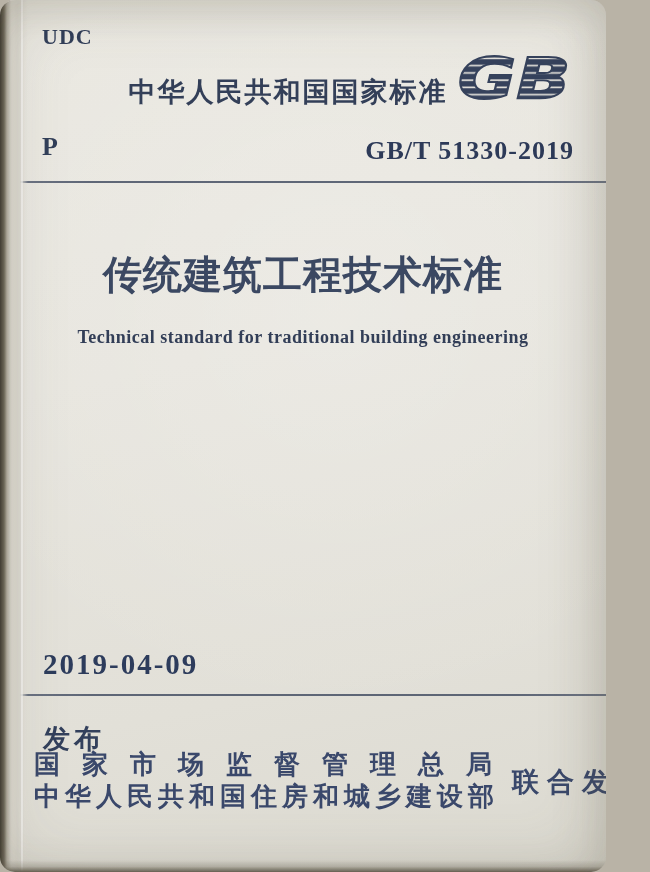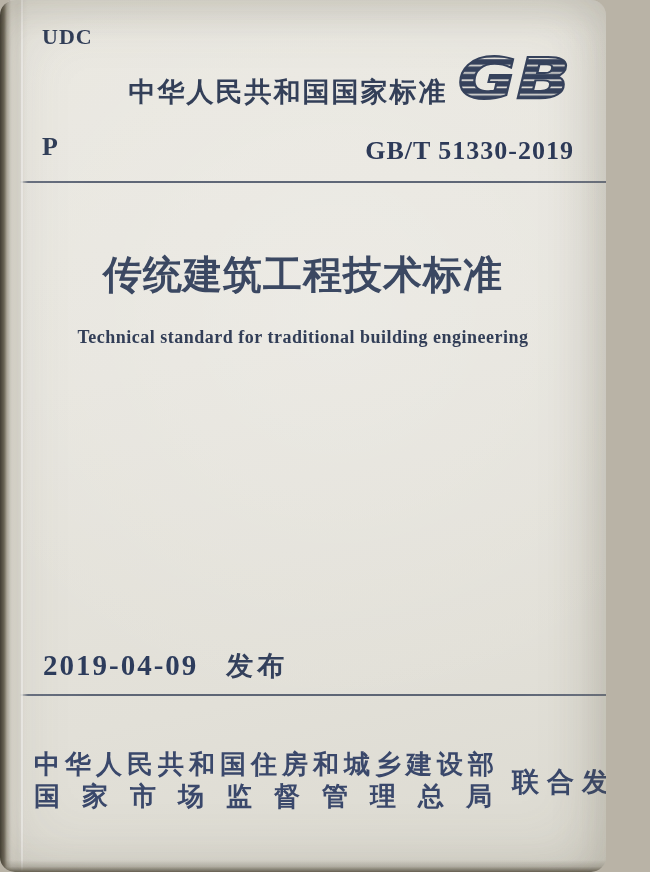--- a/index.html
+++ b/index.html
@@ -77,26 +77,26 @@
     position:absolute;left:0;right:0;top:309px;
     text-align:center;
     font-family:"Liberation Serif","DejaVu Serif",serif;
     font-size:18px;font-weight:600;letter-spacing:.5px;color:#323e57;margin-top:18px;
   }
 
   .dates-row{
     position:absolute;left:43px;right:18px;top:648px;
     display:flex;justify-content:space-between;align-items:baseline;
   }
-  .date-group{display:flex;align-items:baseline;gap:28px;white-space:nowrap;}
+  .date-group{display:flex;align-items:baseline;gap:28px;white-space:nowrap;flex-direction:column;}
   .date-num{
     font-family:"Liberation Serif","DejaVu Serif",serif;
     font-weight:bold;font-size:29px;letter-spacing:2px;color:#2d3c5c;
   }
-  .date-label{font-size:27px;font-weight:600;letter-spacing:4px;color:#33405c;}
+  .date-label{font-size:27px;font-weight:600;letter-spacing:4px;color:#33405c;margin-top:12px;}
 
   .publishers{position:absolute;left:34px;top:748px;}
   .pub-line{white-space:nowrap;font-weight:600;color:#3a486b;}
   .pub-line1{font-size:26px;letter-spacing:5px;line-height:32px;}
   .pub-line2{font-size:26px;letter-spacing:22px;line-height:32px;}
   .joint-label{
     position:absolute;left:512px;top:764px;
     font-size:27px;font-weight:600;letter-spacing:8px;white-space:nowrap;color:#3a486b;
   }
 </style>
@@ -135,22 +135,22 @@
   <div class="dates-row">
     <div class="date-group">
       <span class="date-num">2019-04-09</span>
       <span class="date-label">发布</span>
     </div>
   </div>
 
   <div class="rule rule-mid"></div>
 
   <div class="publishers">
+    <div class="pub-line pub-line2">国家市场监督管理总局</div>
     <div class="pub-line pub-line1">中华人民共和国住房和城乡建设部</div>
-    <div class="pub-line pub-line2">国家市场监督管理总局</div>
   </div>
   <div class="joint-label">联合发布</div>
 
   <div class="edge-left"></div>
   <div class="spine-crease"></div>
   <div class="edge-bottom"></div>
   <div class="vignette"></div>
 
 </div>
 

